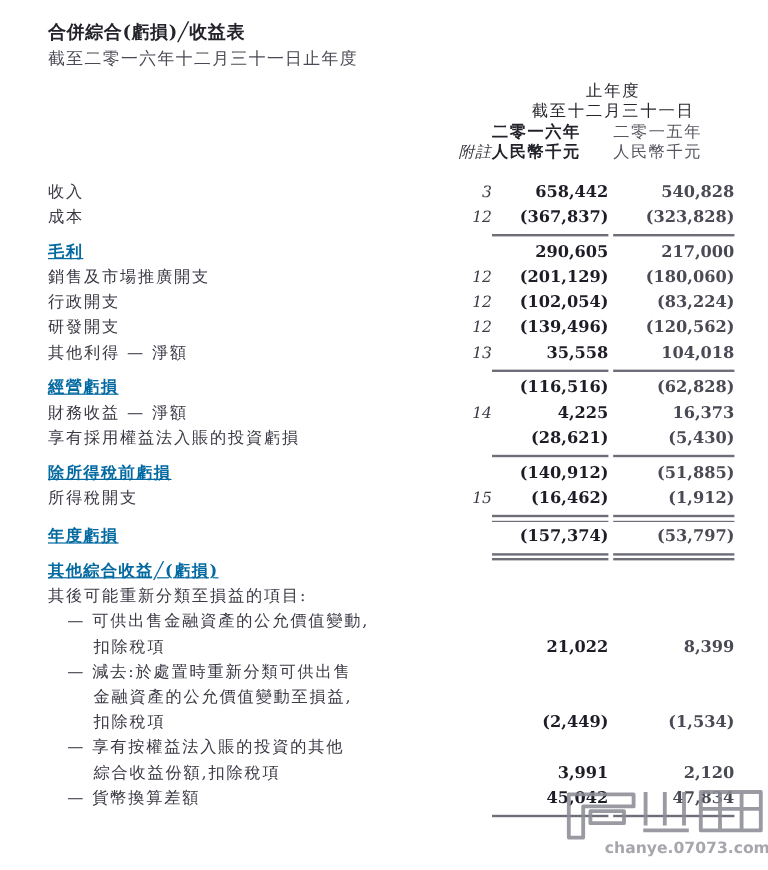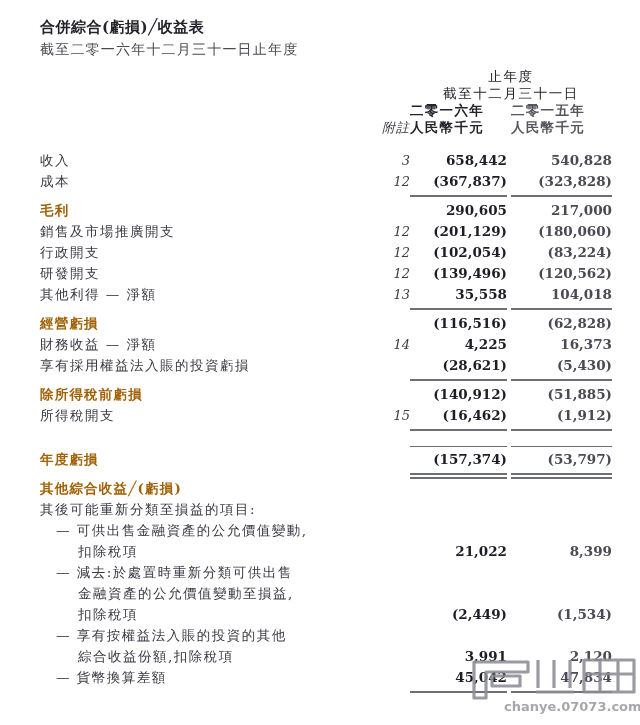--- a/index.html
+++ b/index.html
@@ -80,21 +80,21 @@
   }
   .hdr-col {
     text-align: left;
     font-size: 13.5px;
     letter-spacing: 1.3px;
     line-height: 17px;
     white-space: nowrap;
     padding-right: 4px;
   }
   .hdr-col.y1 { color: #23232b; font-weight: bold; }
-  .hdr-col.y2 { color: #55555f; font-weight: bold; margin-top: 26px; }
+  .hdr-col.y2 { color: #55555f; font-weight: normal; margin-top: 26px; }
   .hdr-note {
     text-align: right;
     font-style: italic;
     font-size: 13px;
     letter-spacing: 1px;
     color: #3c3c46;
     line-height: 17px;
     padding-right: 6px;
     white-space: nowrap;
   }
@@ -102,22 +102,23 @@
   
   .lbl {
     font-size: 13.5px;
     letter-spacing: 1.5px;
     color: #3a3a45;
     line-height: 21px;
     white-space: nowrap;
   }
   .lbl.bold {
     font-weight: bold;
-    color: #a16207;
+    color: #0369a1;
     letter-spacing: 1.2px;
+    text-decoration: underline;
   }
   .lbl.ind1 { padding-left: 16px; }
   .lbl.ind2 { padding-left: 38px; }
 
   
   .note {
     text-align: right;
     font-style: italic;
     font-size: 13px;
     color: #3c3c46;
@@ -158,21 +159,21 @@
     content: "";
     position: absolute;
     left: 0; right: 0;
     bottom: -9px;
     height: 1.6px;
     background: #6e6e78;
   }
   .rule-above .cellinner {
     border-top: 1.6px solid #6e6e78;
     padding-top: 2px;
-    margin-top: 12px;
+    margin-top: 0;
   }
 
   tr.spacer td { height: 14px; line-height: 14px; font-size: 0; }
   tr.spacer-sm td { height: 8px; line-height: 8px; font-size: 0; }
 
   
   .watermark {
     position: absolute;
     left: 468px;
     top: 652px;

